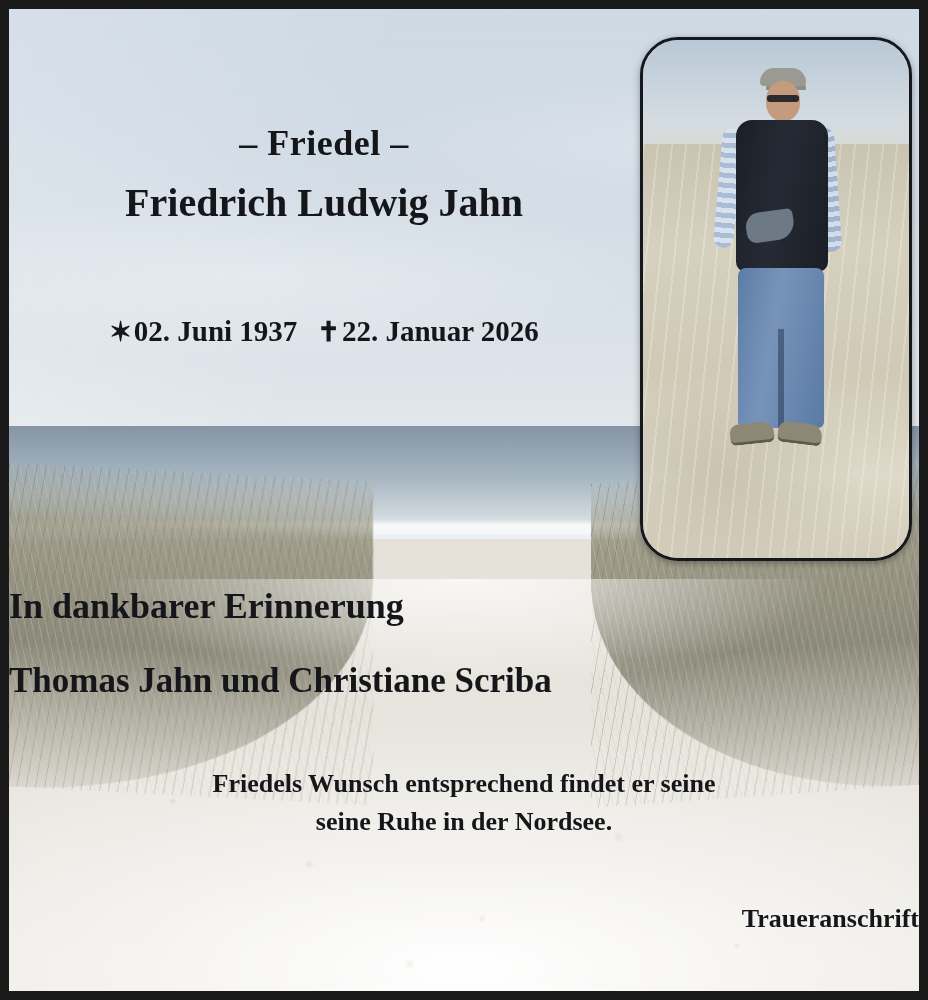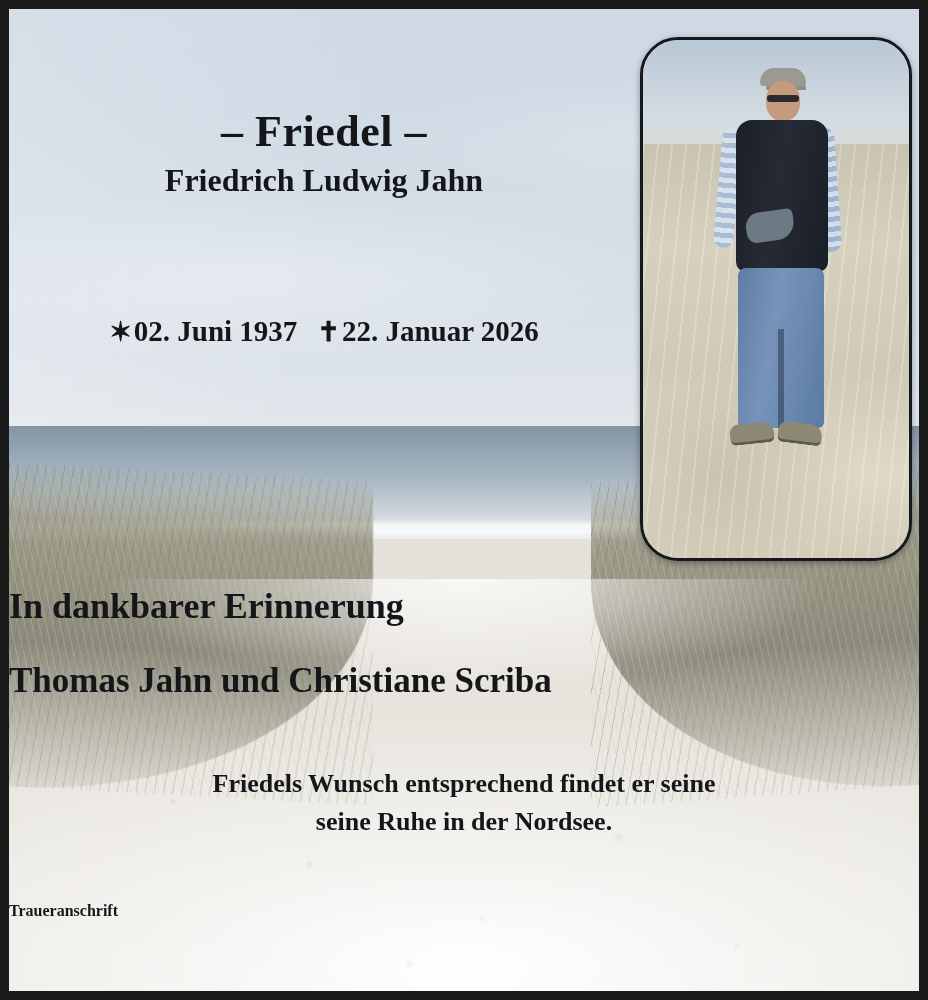--- a/index.html
+++ b/index.html
@@ -257,28 +257,28 @@
     color: #14161a;
   }
   .name-block {
     position: absolute;
     left: 20px;
     top: 98px;
     width: 590px;
     text-align: center;
   }
   .nickname {
-    font-size: 44px;
+    font-size: 36px;
     font-weight: bold;
     letter-spacing: 0.5px;
     line-height: 1.12;
-    margin: 0;
+    margin: 16px;
   }
   .fullname {
-    font-size: 32px;
+    font-size: 40px;
     font-weight: bold;
     line-height: 1.18;
     margin: 6px 0 0 0;
   }
   .dates {
     position: absolute;
     left: 20px;
     top: 306px;
     width: 590px;
     text-align: center;
@@ -322,22 +322,22 @@
     left: 0; right: 0;
     top: 756px;
     font-size: 26px;
     font-weight: bold;
     line-height: 1.45;
   }
   .footer {
     position: absolute;
     left: 0; right: 0;
     top: 890px;
-    text-align: left;
-    font-size: 16px;
+    text-align: right;
+    font-size: 26px;
     font-weight: bold;
     line-height: 1.5;
   }
 </style>
 </head>
 <body>
 
 <div class="obituary">
 
   <div class="bg">

